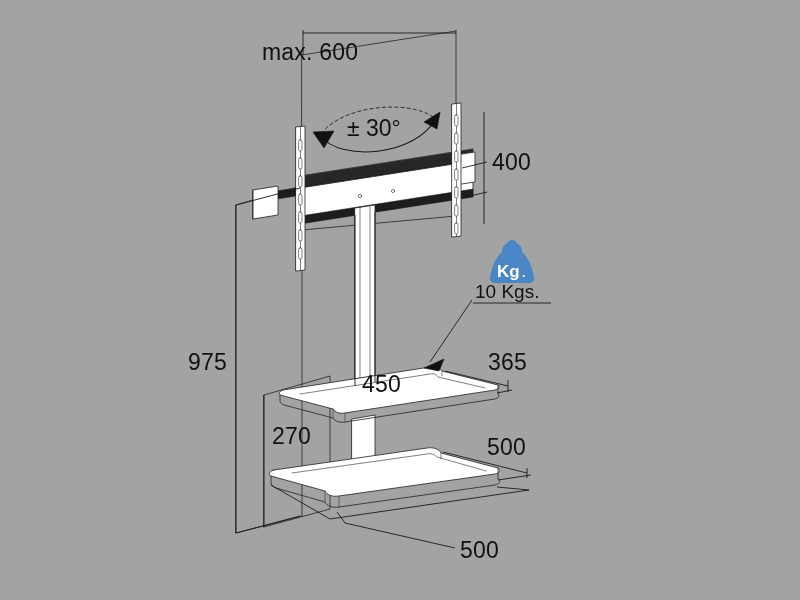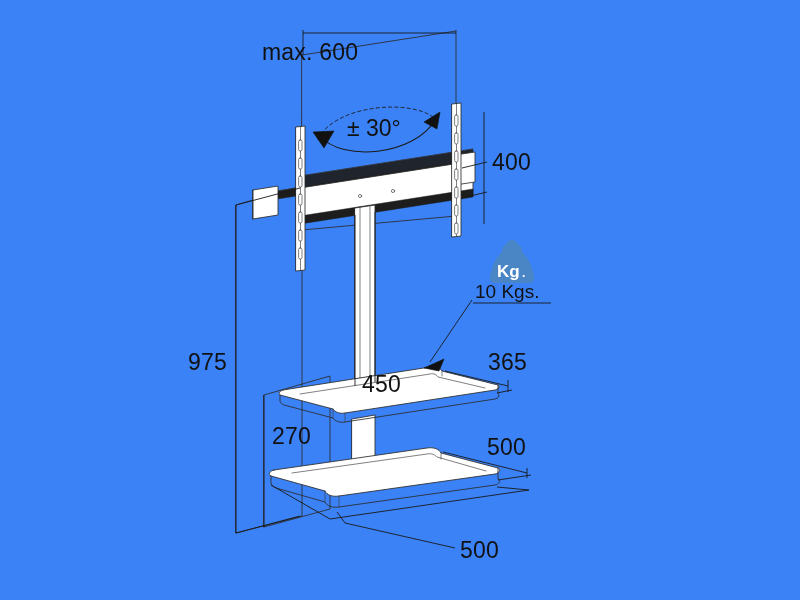--- a/index.html
+++ b/index.html
@@ -11,21 +11,21 @@
   body {
     width: 800px;
     height: 600px;
     font-family: "Liberation Sans", sans-serif;
     overflow: hidden;
   }
   #drawing-root {
     position: relative;
     width: 800px;
     height: 600px;
-    background: #3b82f6;
+    background: #a3a3a3;
   }
   svg#tech-drawing {
     display: block;
     width: 800px;
     height: 600px;
   }
   .ln {
     fill: none;
     stroke: #1a1a1a;
     stroke-width: 1.1;

